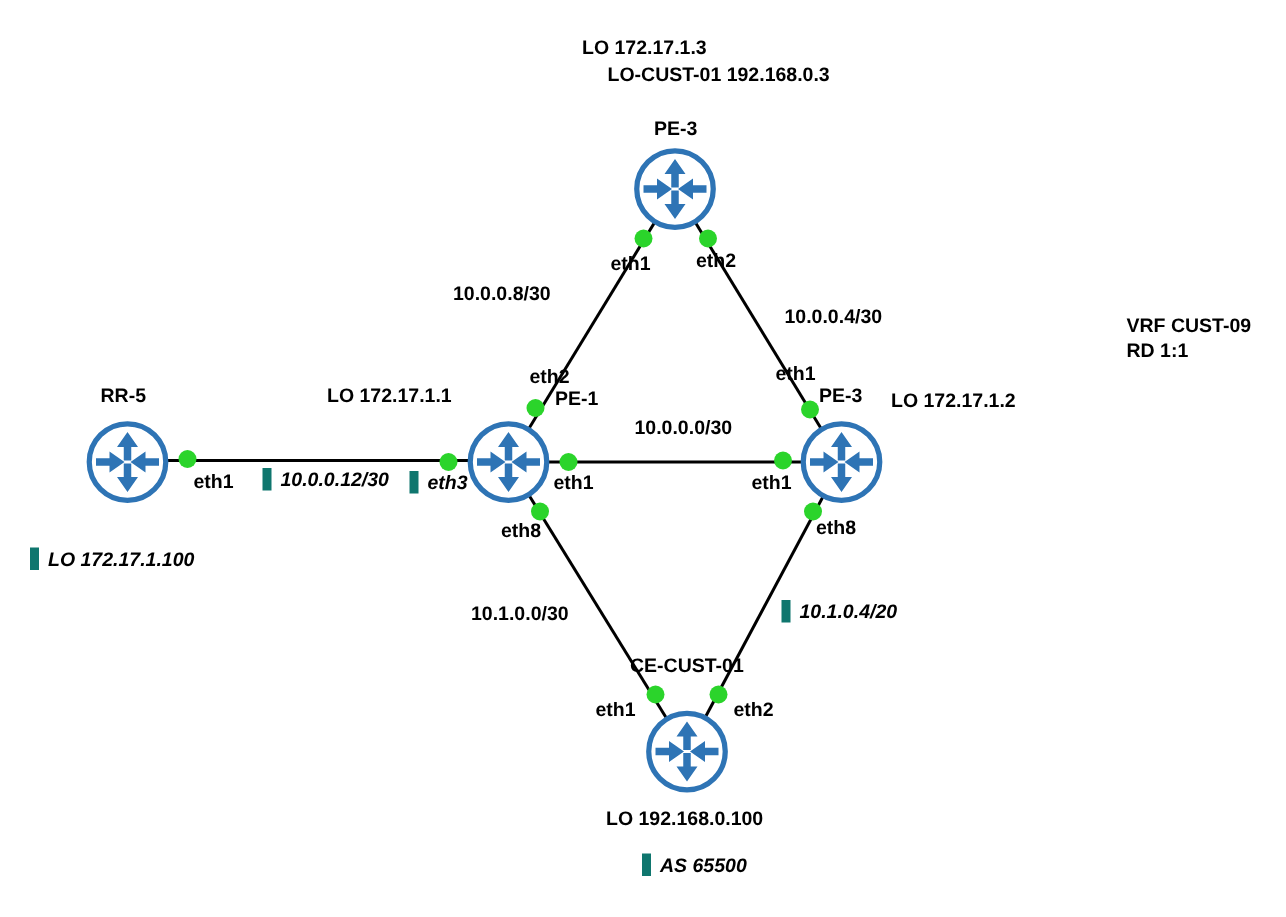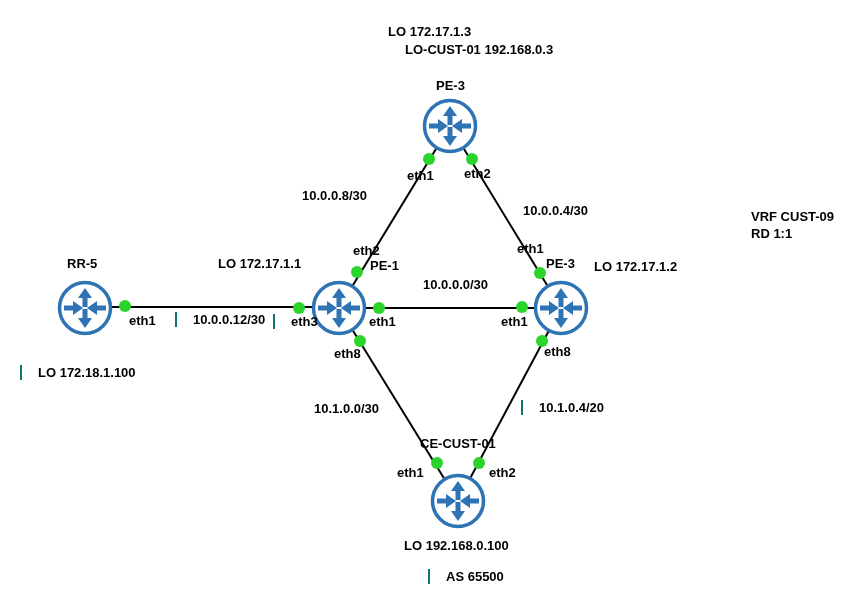--- a/index.html
+++ b/index.html
@@ -13,21 +13,21 @@
   .layer{position:absolute;left:0;top:0;}
   .node{position:absolute;width:58px;height:58px;cursor:pointer;}
   .lbl{
     position:absolute;
     font-weight:bold;
     font-size:13px;
     line-height:15px;
     color:#000000;
     white-space:nowrap;
   }
-  .bar{border-left:2px solid #0f766e;padding-left:16px;}
+  .bar{border-left:6px solid #0f766e;padding-left:6px;font-style:italic;}
 </style>
 </head>
 <body>
 
 <div class="canvas">
 
   <svg class="layer" width="857" height="611" viewBox="0 0 857 611">
     <line x1="85" y1="307" x2="339" y2="307" stroke-width="2" stroke="#000000"></line>
     <line x1="339" y1="308" x2="450" y2="126" stroke-width="2" stroke="#000000"></line>
     <line x1="450" y1="126" x2="561" y2="308" stroke-width="2" stroke="#000000"></line>
@@ -112,21 +112,21 @@
   <span class="lbl" style="left:67px;top:256px;">RR-5</span>
   <span class="lbl" style="left:323px;top:258px;padding-left:47px;">PE-1</span>
   <span class="lbl" style="left:546px;top:256px;">PE-3</span>
   <span class="lbl" style="left:436px;top:78px;">PE-3</span>
   <span class="lbl" style="left:420px;top:436px;">CE-CUST-01</span>
 
   <span class="lbl" style="left:388px;top:24px;">LO 172.17.1.3</span>
   <span class="lbl" style="left:388px;top:42px;padding-left:17px;">LO-CUST-01 192.168.0.3</span>
   <span class="lbl" style="left:218px;top:256px;">LO 172.17.1.1</span>
   <span class="lbl" style="left:594px;top:259px;">LO 172.17.1.2</span>
-  <span class="lbl bar" style="left:20px;top:365px;">LO 172.18.1.100</span>
+  <span class="lbl bar" style="left:20px;top:365px;">LO 172.17.1.100</span>
   <span class="lbl" style="left:404px;top:538px;">LO 192.168.0.100</span>
   <span class="lbl bar" style="left:428px;top:569px;">AS 65500</span>
 
   <span class="lbl" style="left:751px;top:209px;">VRF CUST-09</span>
   <span class="lbl" style="left:751px;top:226px;">RD 1:1</span>
 
   <span class="lbl bar" style="left:175px;top:312px;">10.0.0.12/30</span>
   <span class="lbl" style="left:302px;top:188px;">10.0.0.8/30</span>
   <span class="lbl" style="left:523px;top:203px;">10.0.0.4/30</span>
   <span class="lbl" style="left:423px;top:277px;">10.0.0.0/30</span>

